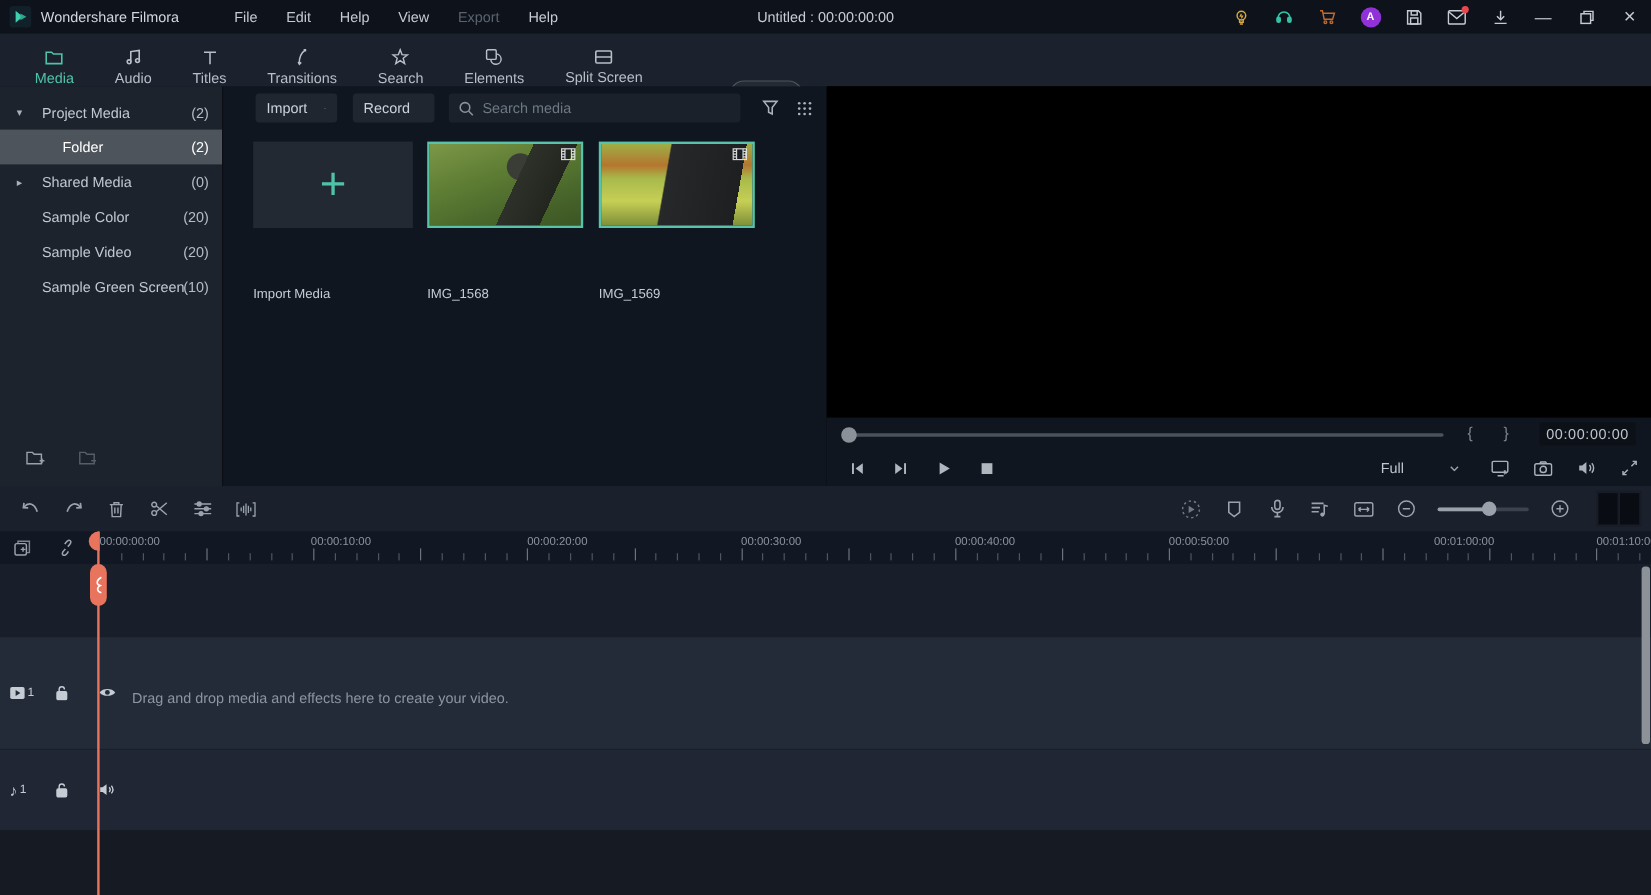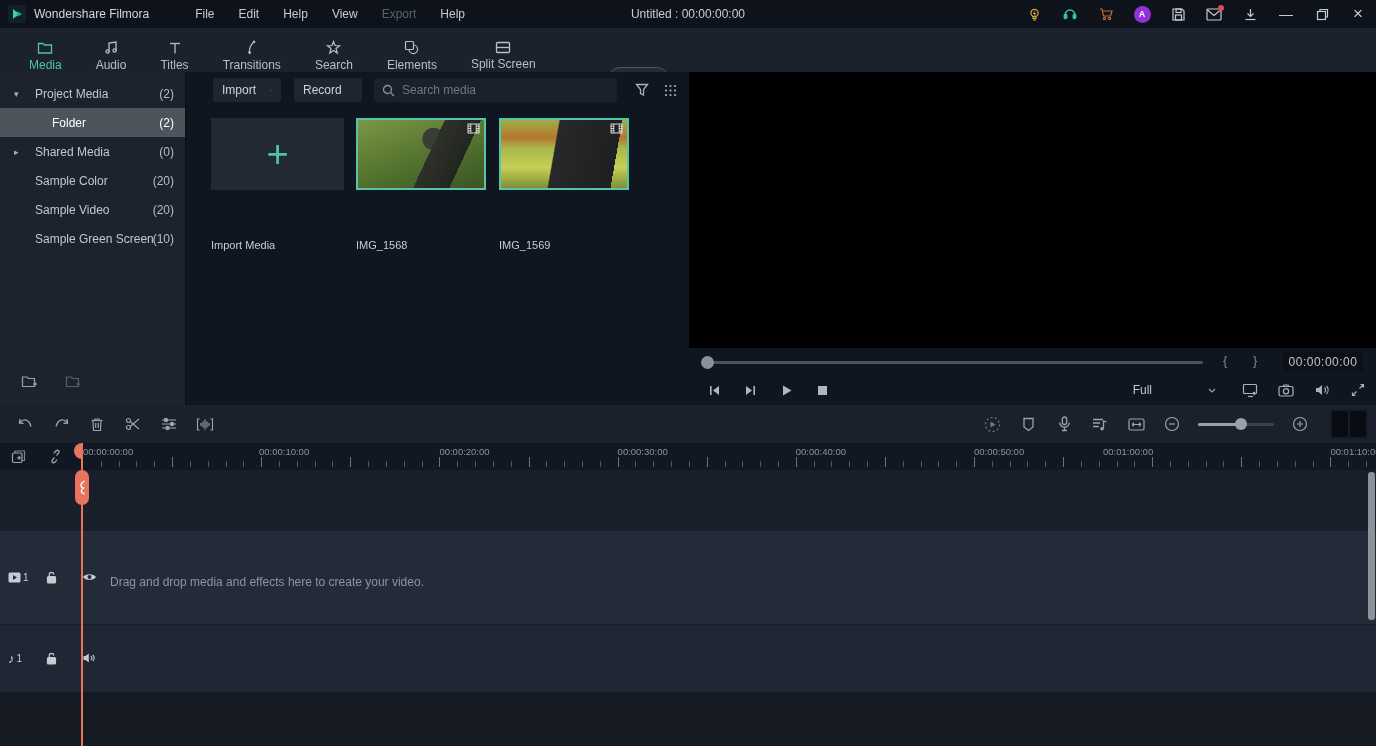--- a/index.html
+++ b/index.html
@@ -99,21 +99,21 @@
   .bracket { position:absolute; top:5px; color:#7d858f; font-size:13px; }
   .br-in { left:534px; } .br-out { left:564px; }
   .timecode { position:absolute; right:13px; top:4px; width:80px; height:19px; background:#0c1117;
     color:#bfc5cd; font-size:12px; display:flex; align-items:center; justify-content:center;
     letter-spacing:.5px; }
   .ctrl-row { position:absolute; left:0; top:303px; width:687px; height:30px; background:#10161f;
     display:flex; align-items:center; }
   .pctl { width:36px; display:flex; justify-content:center; color:#b0b6be; cursor:pointer; }
   .pctl:first-child { margin-left:7px; }
   .pv-right { position:absolute; right:0; top:0; height:30px; display:flex; align-items:center; }
-  .full-dd { display:flex; align-items:center; gap:56px; color:#c0c6ce; margin-right:16px; cursor:pointer; }
+  .full-dd { display:flex; align-items:center; gap:38px; color:#c0c6ce; margin-right:16px; cursor:pointer; }
   .pv-ic { width:36px; display:flex; justify-content:center; cursor:pointer; }
 
   
   .tl-toolbar { position:absolute; left:0; top:405px; width:1376px; height:38px; background:#1a212c;
     display:flex; align-items:center; }
   .tt-ic { width:36px; display:flex; justify-content:center; cursor:pointer; }
   .tt-ic:first-child { margin-left:7px; }
   .tt-right { position:absolute; right:0; display:flex; align-items:center; }
   .zoom-slider { position:relative; width:76px; height:3px; background:#3c434e; border-radius:2px; margin:0 8px; }
   .zoom-fill { position:absolute; left:0; top:0; height:3px; width:42px; background:#9aa1ab; border-radius:2px; }
@@ -581,21 +581,21 @@
         </svg>
     </div>
   </div>
   <div id="ruler-scale">
       <span class="ruler-label" style="left: 83px;">00:00:00:00</span>
       <span class="ruler-label" style="left: 259px;">00:00:10:00</span>
       <span class="ruler-label" style="left: 439.4px;">00:00:20:00</span>
       <span class="ruler-label" style="left: 617.6px;">00:00:30:00</span>
       <span class="ruler-label" style="left: 795.8px;">00:00:40:00</span>
       <span class="ruler-label" style="left: 974px;">00:00:50:00</span>
-      <span class="ruler-label" style="left: 1103px;">00:01:00:00</span>
+      <span class="ruler-label" style="left: 1195px;">00:01:00:00</span>
       <span class="ruler-label" style="left: 1330.4px;">00:01:10:00</span>
       <div class="tick" style="left: 100.82px; height: 6px;"></div>
       <div class="tick" style="left: 118.64px; height: 6px;"></div>
       <div class="tick" style="left: 136.46px; height: 6px;"></div>
       <div class="tick" style="left: 154.28px; height: 6px;"></div>
       <div class="tick tall" style="left: 172.1px; height: 10px;"></div>
       <div class="tick" style="left: 189.92px; height: 6px;"></div>
       <div class="tick" style="left: 207.74px; height: 6px;"></div>
       <div class="tick" style="left: 225.56px; height: 6px;"></div>
       <div class="tick" style="left: 243.38px; height: 6px;"></div>

